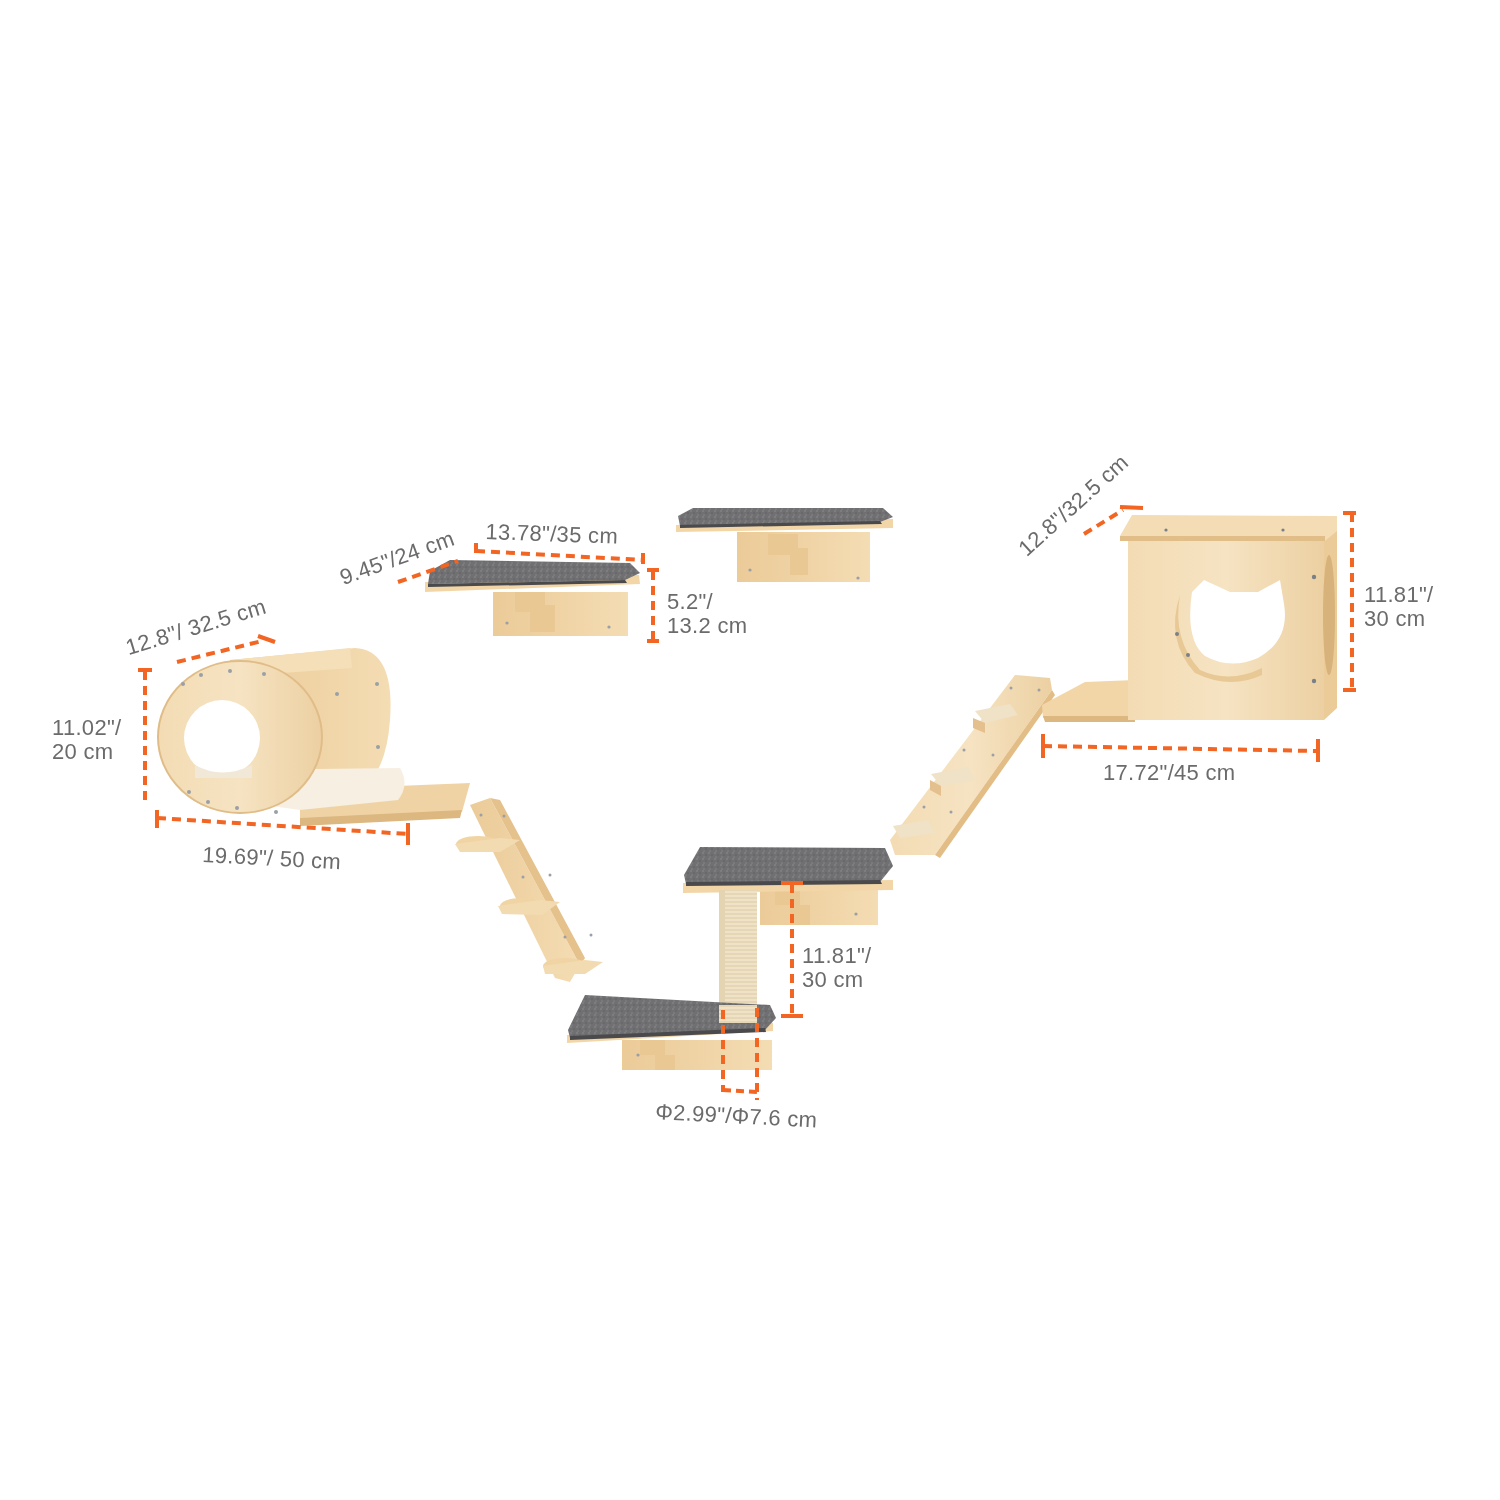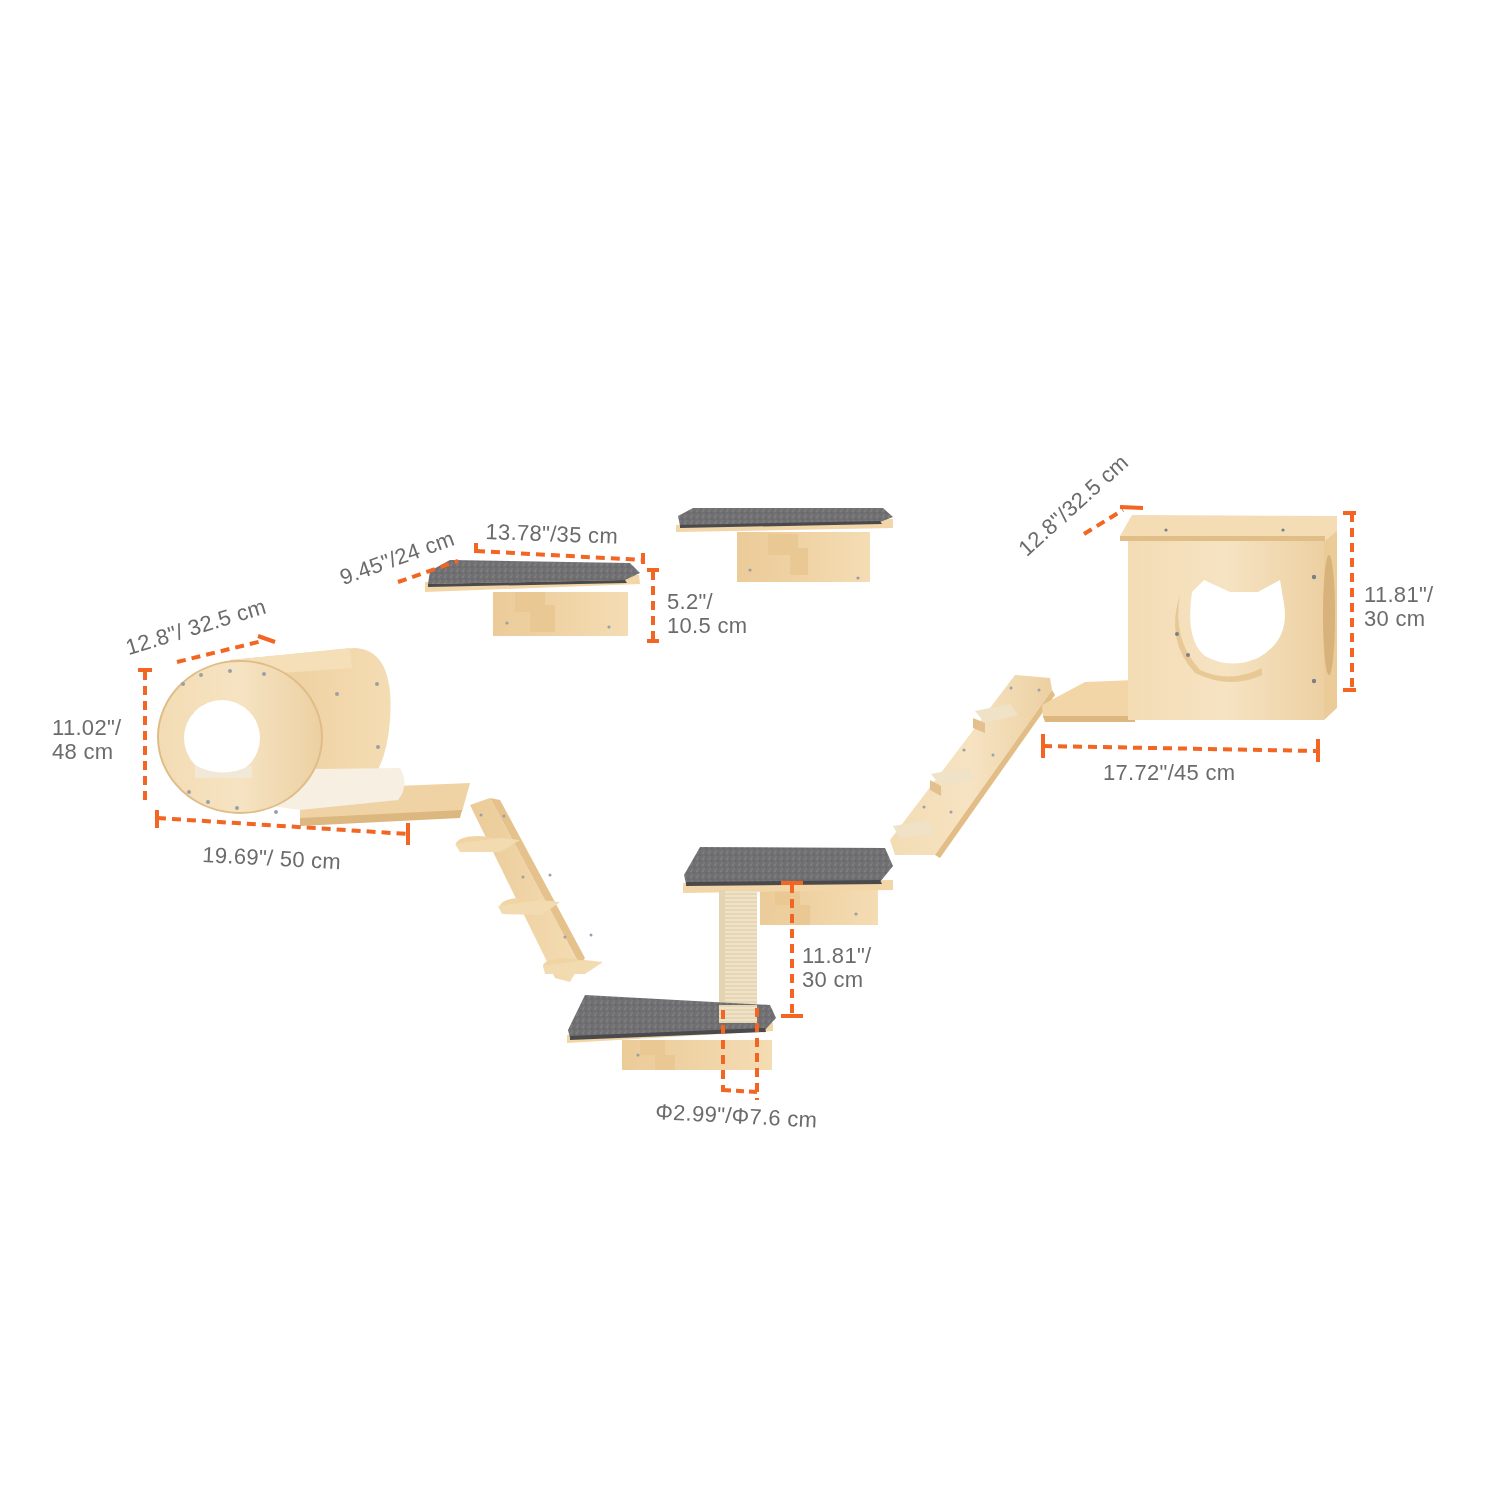--- a/index.html
+++ b/index.html
@@ -224,32 +224,32 @@
     <line x1="723" y1="1010" x2="723" y2="1092" stroke-dasharray="9,6"></line>
     <line x1="757" y1="1008" x2="757" y2="1100" stroke-dasharray="9,6"></line>
     <line x1="723" y1="1090" x2="757" y2="1092" stroke-dasharray="8,5"></line>
   </g>
 </svg>
 
 <div class="label rot" style="left:130px; top:636px; transform: rotate(-17deg);">12.8"/ 32.5 cm</div>
 
 <div class="label" style="left:52px; top:716px;">
   <span>11.02"/</span>
-  <span>48 cm</span>
+  <span>20 cm</span>
 </div>
 
 <div class="label" style="left:203px; top:843px; transform: rotate(3deg); transform-origin:left top;">19.69"/ 50 cm</div>
 
 <div class="label rot" style="left:345px; top:566px; transform: rotate(-20deg);">9.45"/24 cm</div>
 
 <div class="label" style="left:486px; top:520px; transform: rotate(2deg); transform-origin:left top;">13.78"/35 cm</div>
 
 <div class="label" style="left:667px; top:590px;">
   <span>5.2"/</span>
-  <span>10.5 cm</span>
+  <span>13.2 cm</span>
 </div>
 
 <div class="label rot" style="left:1030px; top:537px; transform: rotate(-42deg);">12.8"/32.5 cm</div>
 
 <div class="label" style="left:1364px; top:583px;">
   <span>11.81"/</span>
   <span>30 cm</span>
 </div>
 
 <div class="label" style="left:1103px; top:761px;">17.72"/45 cm</div>

